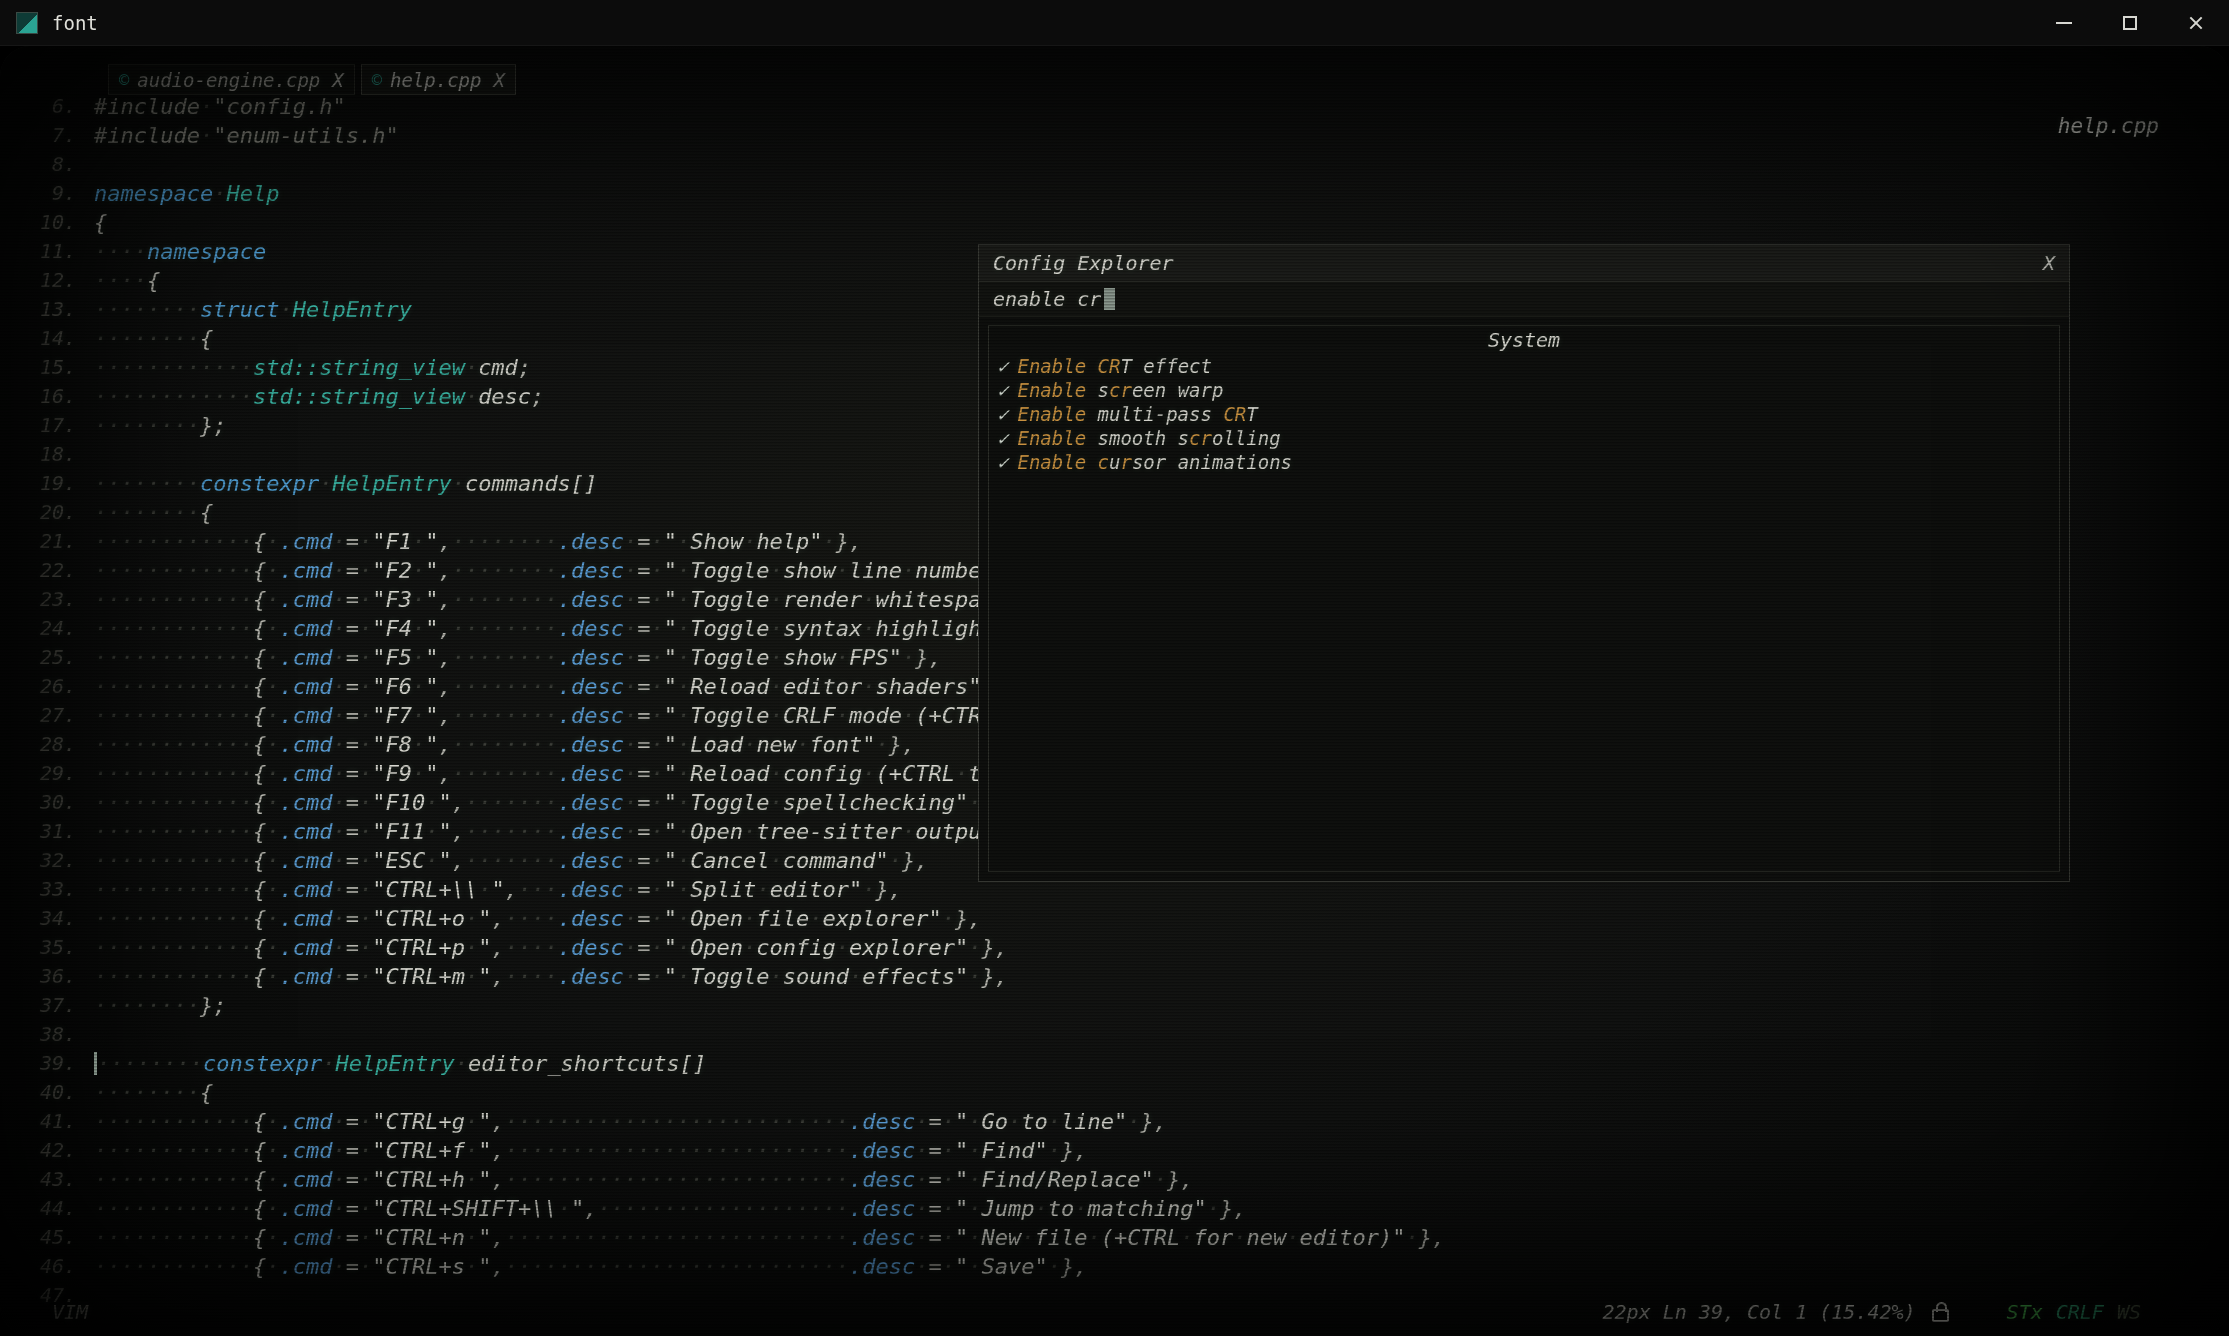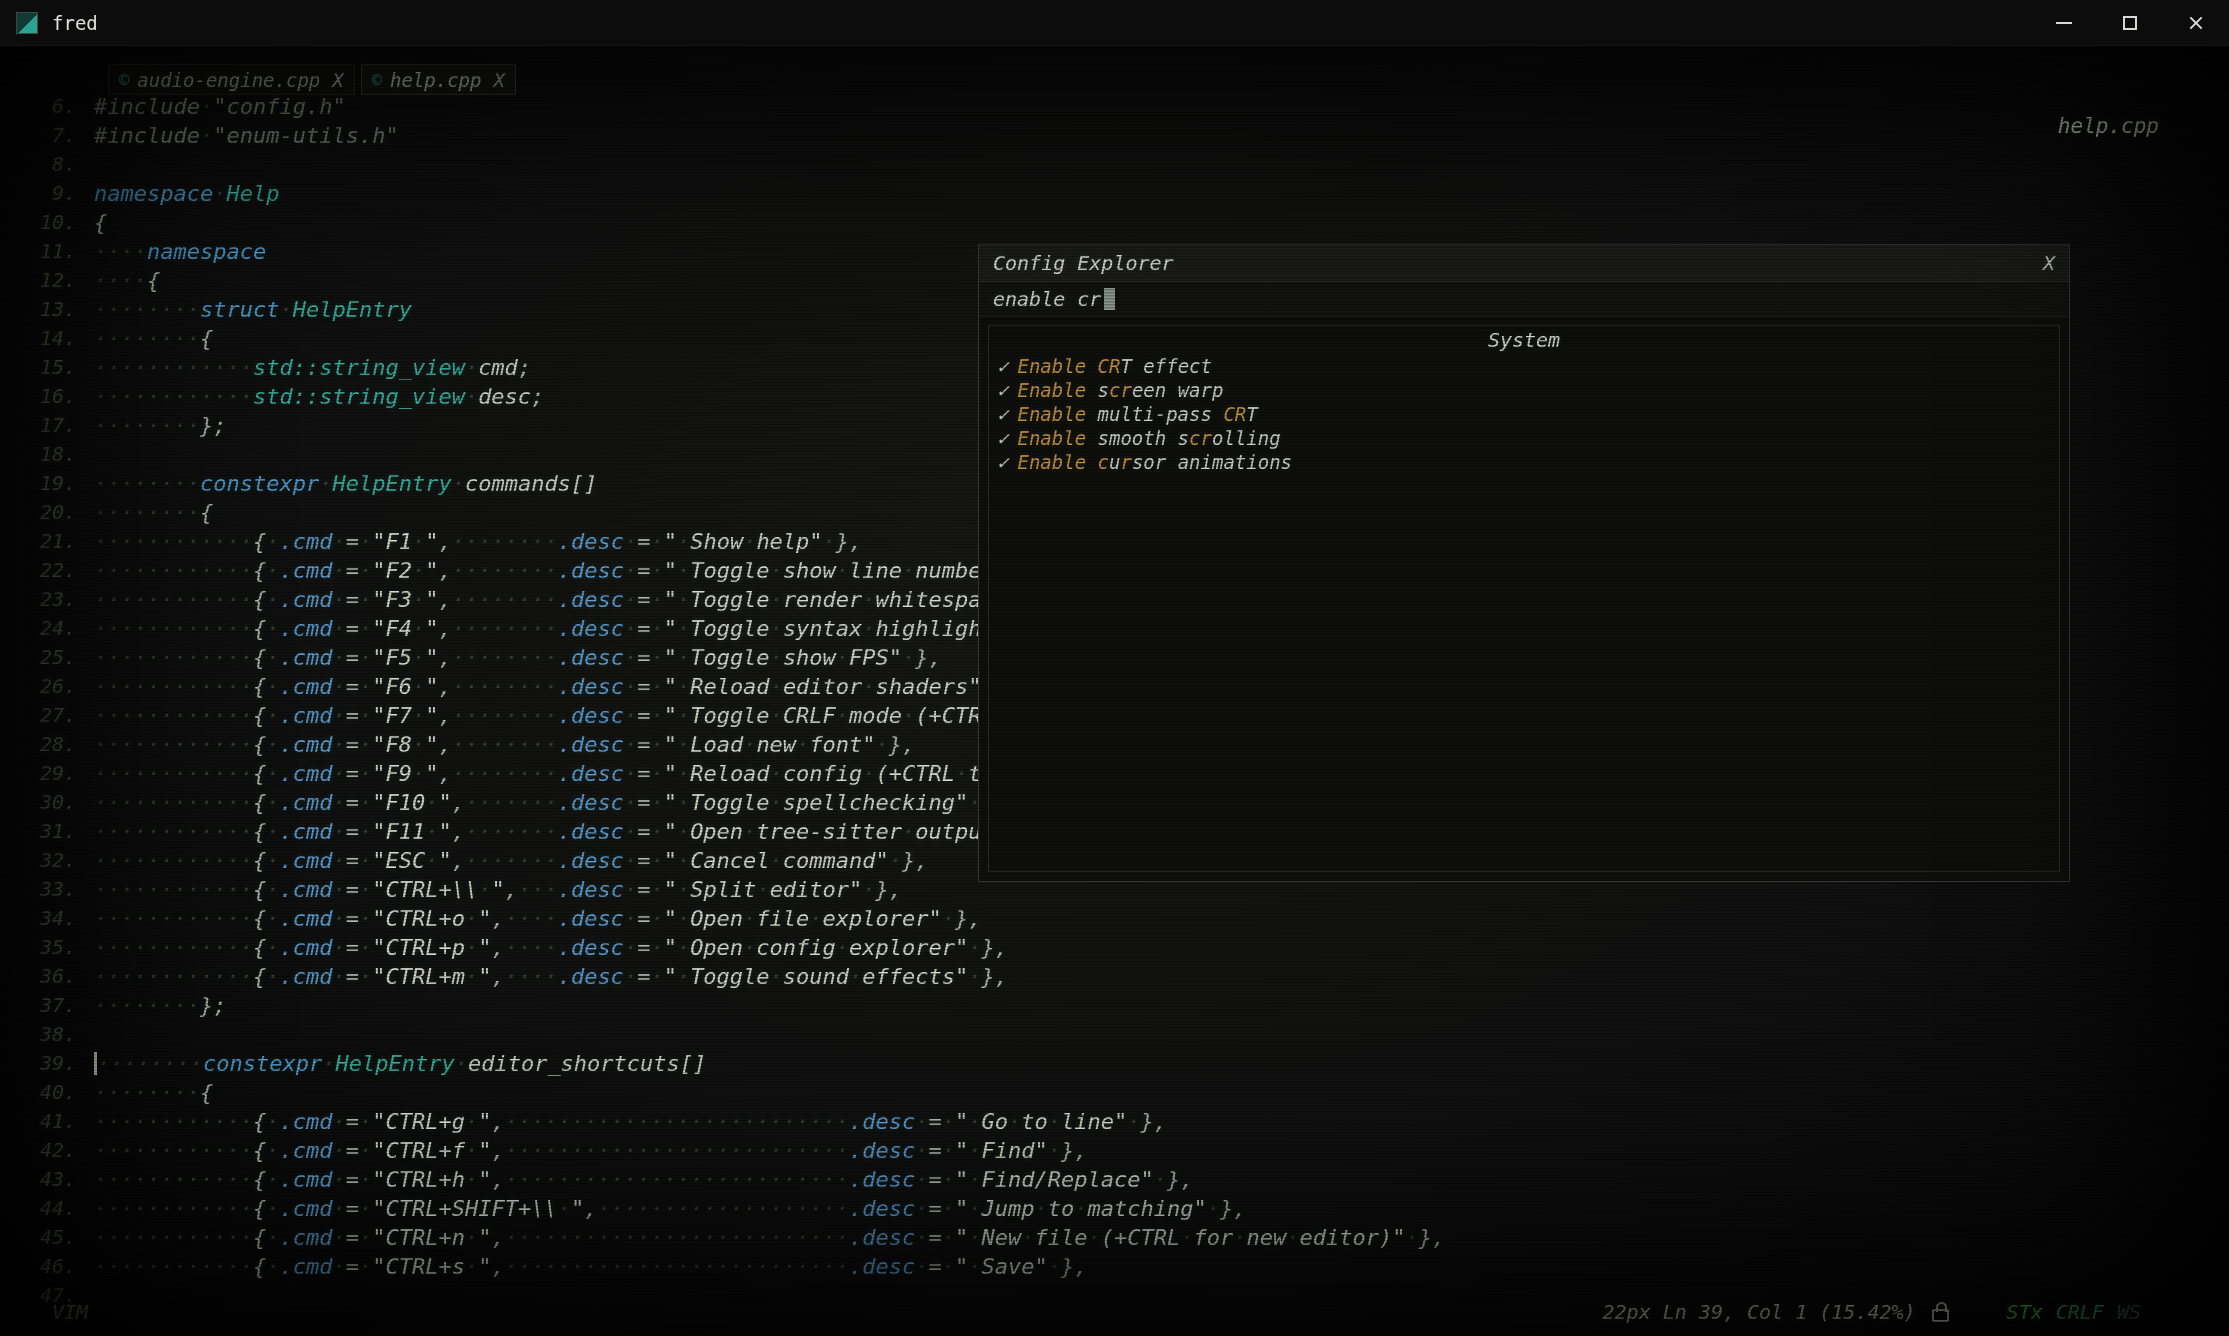--- a/index.html
+++ b/index.html
@@ -80,21 +80,21 @@
   .lock{width:17px;height:13px;border:2px solid #c8c8c0;border-radius:2px;position:relative;margin-top:6px}
   .lock::before{content:"";position:absolute;left:2px;top:-9px;width:7px;height:8px;
     border:2px solid #c8c8c0;border-bottom:none;border-radius:6px 6px 0 0}
   .flags{display:flex;gap:13px;margin-left:42px}
 </style>
 </head>
 <body>
 
 <div class="titlebar">
   <div class="app-icon"></div>
-  <div class="title-text">fred</div>
+  <div class="title-text">font</div>
   <div class="win-controls">
     <div class="win-btn">
         <div class="glyph-min"></div>
       </div>
     <div class="win-btn">
         <div class="glyph-max"></div>
       </div>
     <div class="win-btn">
         <div class="glyph-close"></div>
       </div>

